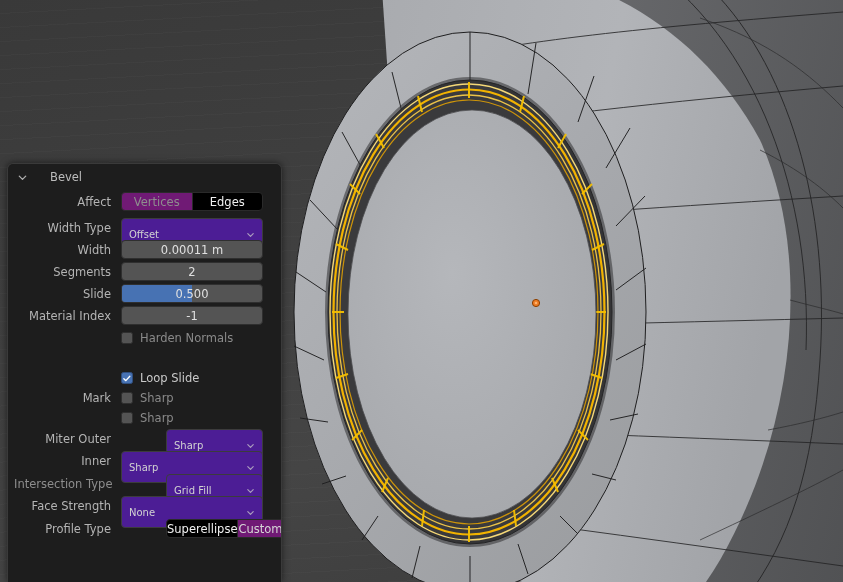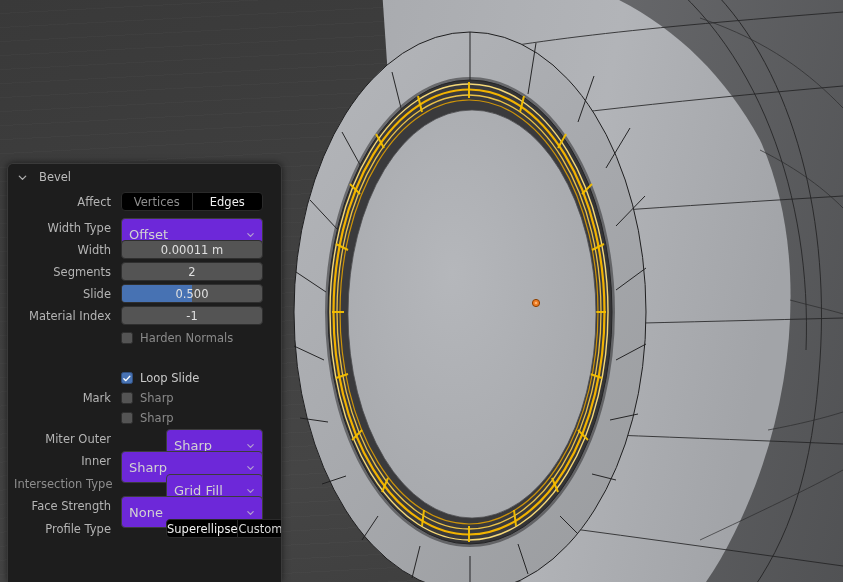--- a/index.html
+++ b/index.html
@@ -33,21 +33,21 @@
   #bevel-panel{
     position:absolute; left:7px; top:163px; width:275px; height:419px;
     background:#1d1d1d;
     border:1px solid #3a3a3a;
     border-bottom:none;
     border-radius:6px 6px 0 0;
     box-shadow:0 0 7px rgba(0,0,0,0.55);
     overflow:hidden;
   }
   .panel-header{
-    display:flex; align-items:center; gap:11px;
+    display:flex; align-items:center; gap:22px;
     height:26px; padding:0 0 0 9px;
     color:#bcbcbc; font-size:11.5px;
   }
   .chev-head{ width:11px; height:11px; flex:none; }
   .chev-head svg{ display:block; }
 
   .panel-body{ padding:2px 18px 0 6px; }
 
   .row{ display:flex; align-items:center; height:19px; margin-bottom:3px; }
   .row.gap-top{ margin-top:7px; }
@@ -59,34 +59,34 @@
   }
   .lbl.dim{ color:#8d8d8d; }
   .lbl.blank{ color:transparent; }
 
   .field{ flex:1; height:19px; position:relative; }
 
   
   .toggle-pair{ display:flex; width:100%; height:19px; }
   .tg{
     flex:1; display:flex; align-items:center; justify-content:center;
-    font-size:11.5px; background:#000000; color:#8e8e8e;
+    font-size:11.5px; background:#701a75; color:#8e8e8e;
     border:1px solid #2a2a2a; margin-left:-1px;
   }
   .tg:first-child{ margin-left:0; border-radius:4px 0 0 4px; }
   .tg:last-child{ border-radius:0 4px 4px 0; }
   .tg.on{ background:#000000; color:#f1f1f1; border-color:#2a2a2a; z-index:2; }
   .tg.lit{ color:#d6d6d6; }
 
   
   .dd{
     width:100%; height:32px; border-radius:4px;
-    background:#6d28d9; border:1px solid #3c3c3c;
+    background:#4c1d95; border:1px solid #3c3c3c;
     display:flex; align-items:center; padding:0 7px;
-    font-size:13px; color:#d2d2d2;
+    font-size:10px; color:#d2d2d2;
   }
   .dd .dd-txt{ flex:1; }
   .dd .chev{ width:9px; height:9px; flex:none; opacity:.72; }
   .dd .chev svg{ display:block; }
 
   
   .num{
     width:100%; height:19px; border-radius:4px;
     background:#545454; border:1px solid #2f2f2f;
     display:flex; align-items:center; justify-content:center;

